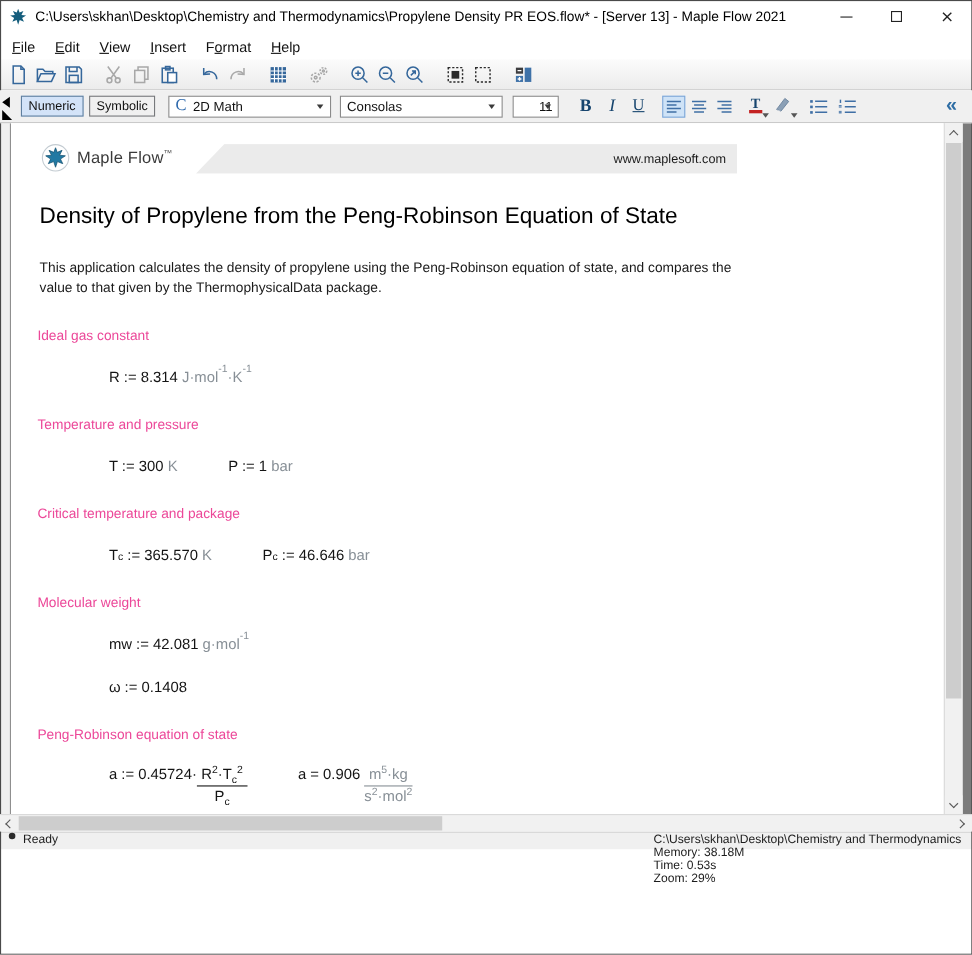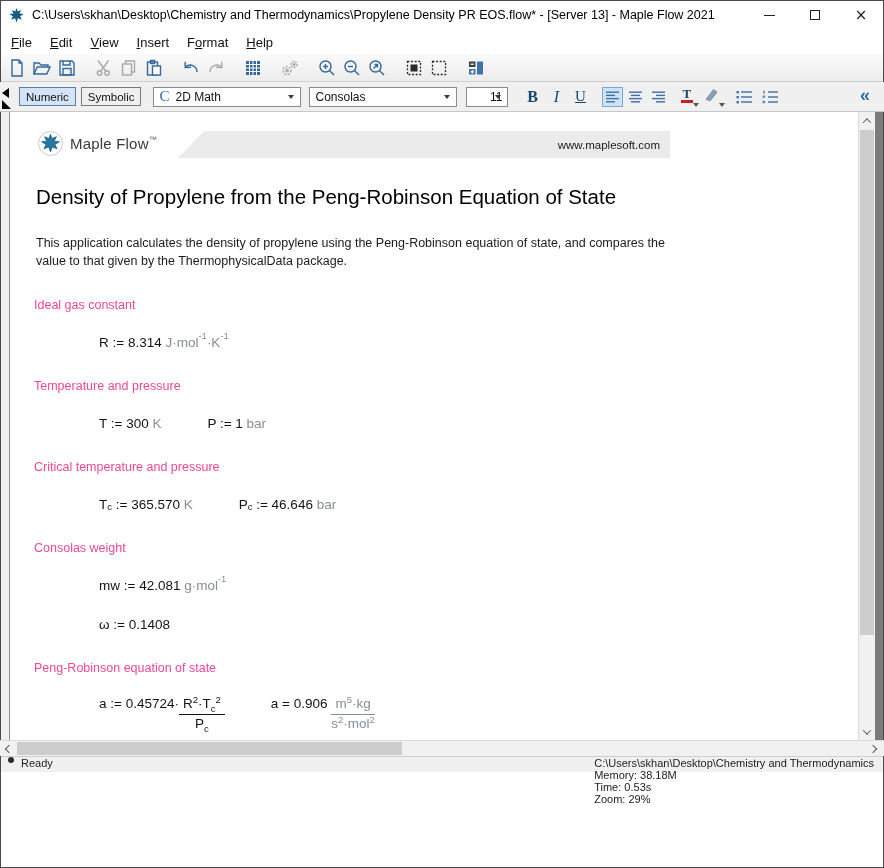--- a/index.html
+++ b/index.html
@@ -387,26 +387,26 @@
       <div id="doc-sections">
           <div class="sec-label">Ideal gas constant</div>
           <div class="math-row">
             <span class="math"><span>R := 8.314 </span><span class="mu">J·mol</span><span class="mu sp">-1</span><span class="mu">·K</span><span class="mu sp">-1</span></span>
           </div>
           <div class="sec-label">Temperature and pressure</div>
           <div class="math-row">
             <span class="math"><span>T := 300 </span><span class="mu">K</span></span>
             <span class="math"><span>P := 1 </span><span class="mu">bar</span></span>
           </div>
-          <div class="sec-label">Critical temperature and pressure</div>
+          <div class="sec-label">Critical temperature and package</div>
           <div class="math-row">
             <span class="math"><span>T</span><span class="sb">c</span><span> := 365.570 </span><span class="mu">K</span></span>
             <span class="math"><span>P</span><span class="sb">c</span><span> := 46.646 </span><span class="mu">bar</span></span>
           </div>
-          <div class="sec-label">Consolas weight</div>
+          <div class="sec-label">Molecular weight</div>
           <div class="math-row">
             <span class="math"><span>mw := 42.081 </span><span class="mu">g·mol</span><span class="mu sp">-1</span></span>
           </div>
           <div class="math-row">
             <span class="math"><span>ω := 0.1408</span></span>
           </div>
           <div class="sec-label">Peng-Robinson equation of state</div>
           <div class="math-row">
             <span class="math"><span>a := 0.45724·</span><span class="frac"><span class="num"><span>R</span><span class="sp">2</span><span>·T</span><span class="sb">c</span><span class="sp">2</span></span><span class="den"><span>P</span><span class="sb">c</span></span></span></span>
             <span class="math"><span>a = 0.906 </span><span class="frac mu"><span class="num"><span>m</span><span class="sp">5</span><span>·kg</span></span><span class="den"><span>s</span><span class="sp">2</span><span>·mol</span><span class="sp">2</span></span></span></span>

